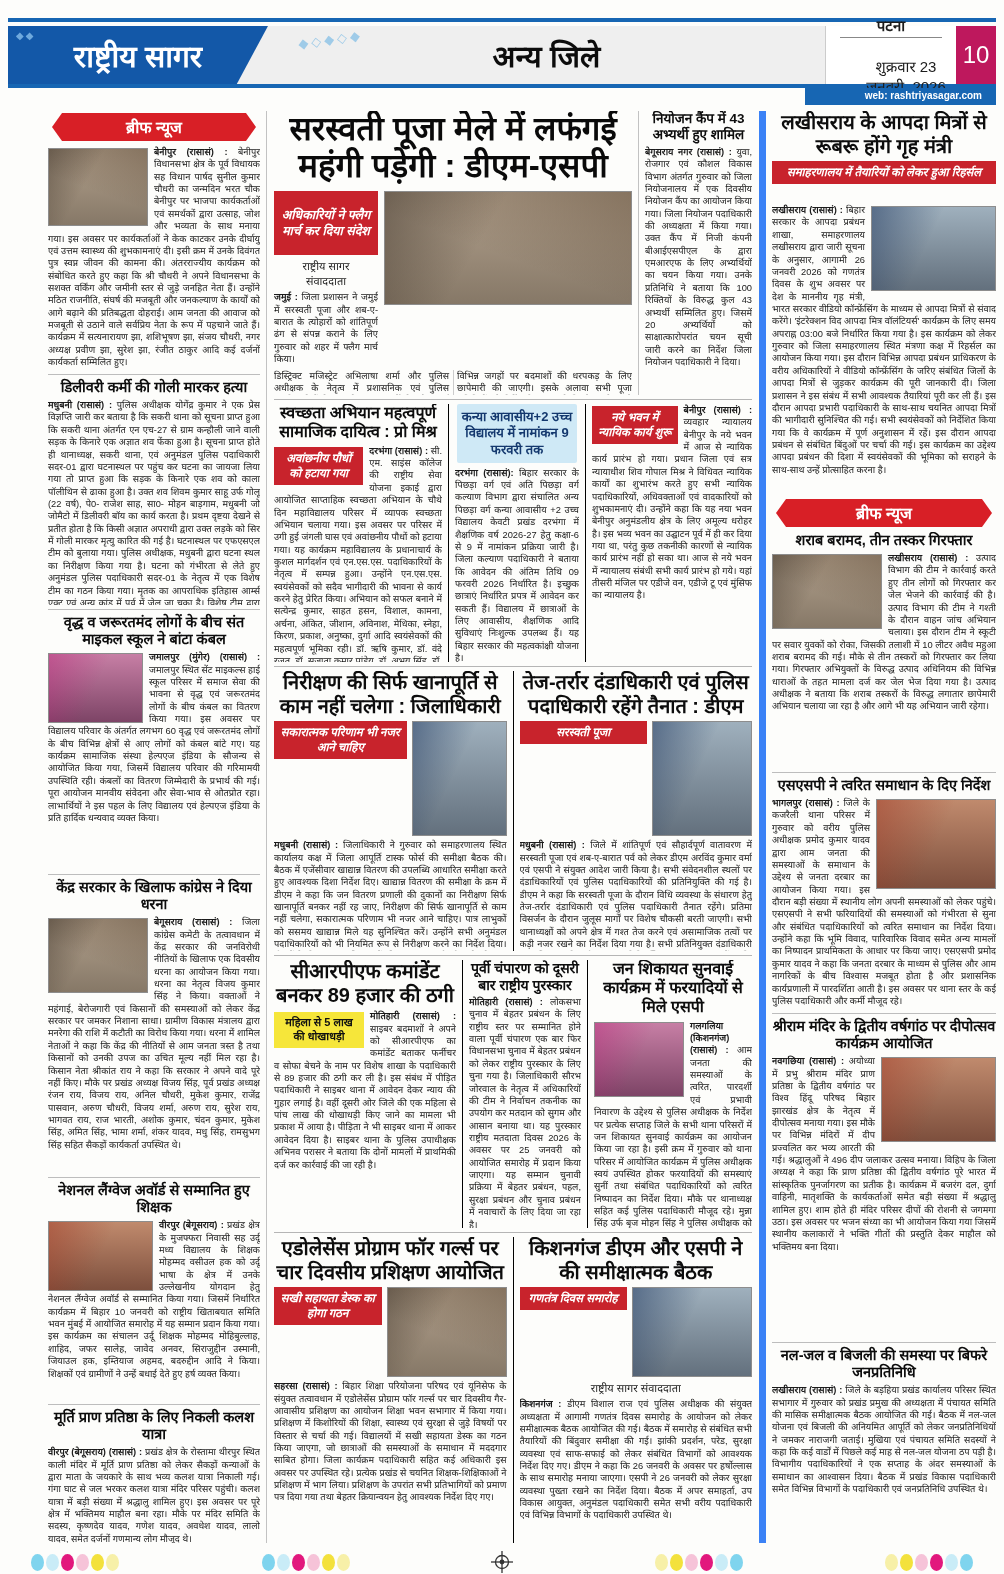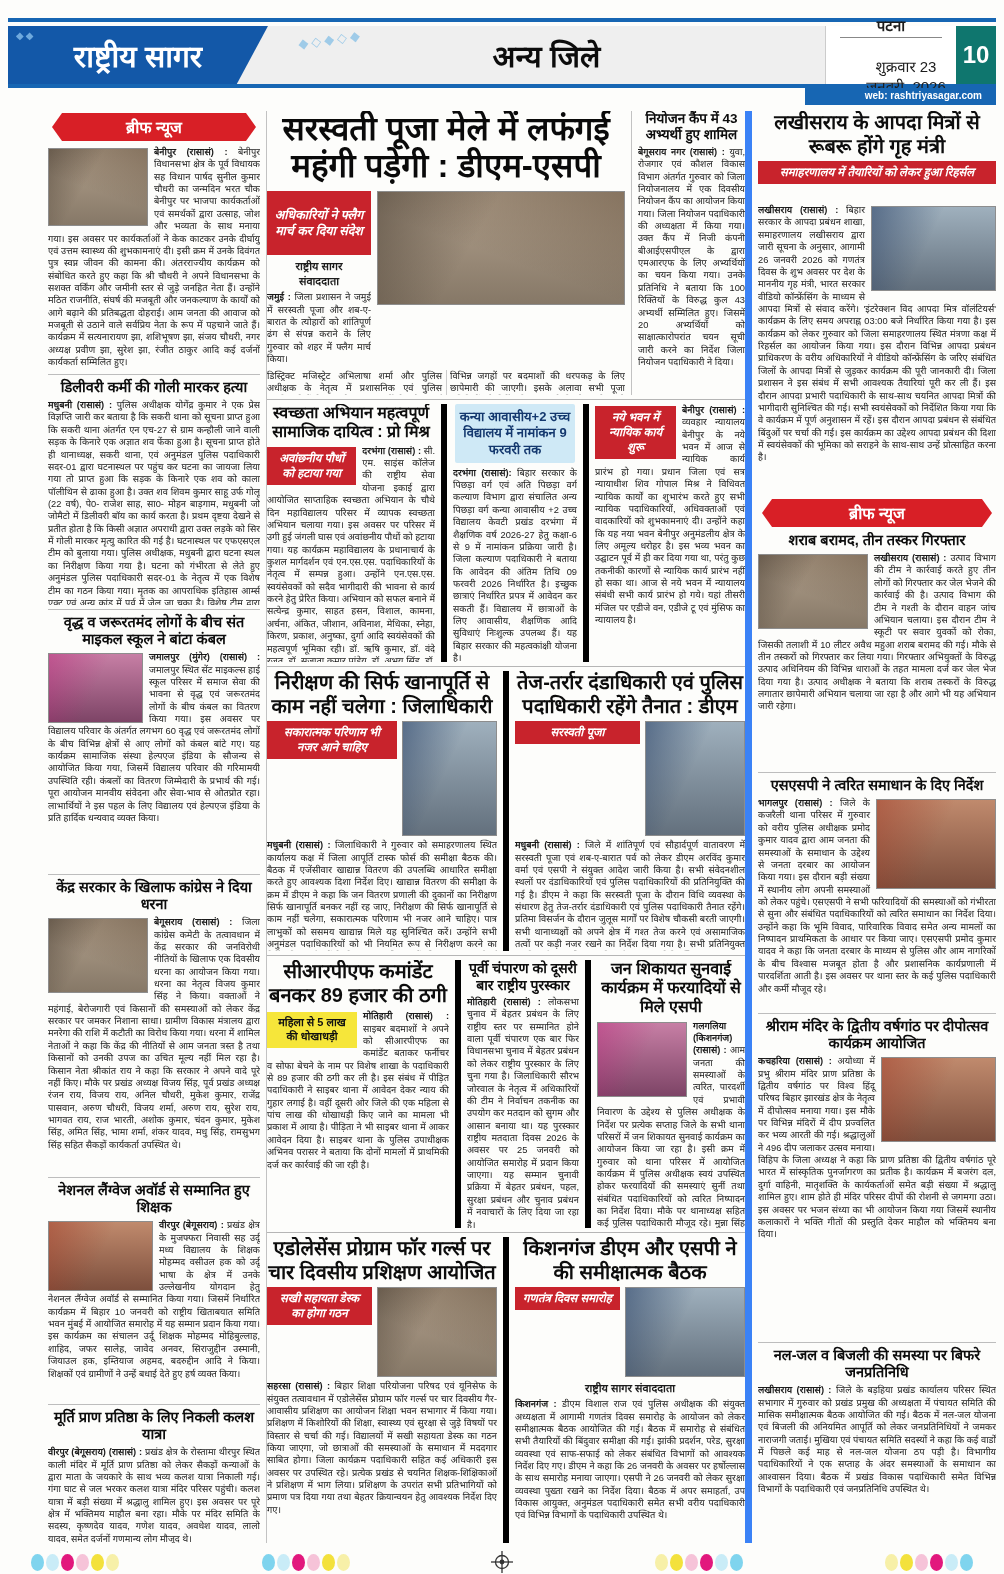--- a/index.html
+++ b/index.html
@@ -11,26 +11,26 @@
   .mh-logo{position:relative;width:260px;background:#1358a8;color:#fff;display:flex;align-items:center;justify-content:center;
            font-size:30px;font-weight:bold;clip-path:polygon(0 0,100% 0,88% 100%,0 100%);}
   .mh-logo .dia{position:absolute;left:8px;top:4px;color:#6fa9dd;font-size:10px;letter-spacing:2px;}
   .mh-mid{flex:1;position:relative;display:flex;align-items:center;justify-content:center;}
   .mh-diamonds{position:absolute;left:30px;top:6px;color:#9fcbe8;font-size:13px;letter-spacing:3px;transform:rotate(-8deg);}
   .mh-section{margin:0;font-size:30px;font-weight:bold;color:#0c0c0c;}
   .mh-right{display:flex;align-items:stretch;}
   .mh-ed{width:130px;background:#fff;border-left:1px solid #ccc;display:flex;flex-direction:column;justify-content:center;text-align:center;}
   .mh-city{font-size:15px;font-weight:bold;border-bottom:1px solid #888;margin:0 14px;padding-bottom:2px;}
   .mh-date{font-size:15px;padding-top:18px;margin-left:30px;}
-  .mh-page{width:40px;background:#0f766e;color:#fff;display:flex;align-items:center;justify-content:center;
-           font-size:24px;font-weight:bold;}
+  .mh-page{width:40px;background:#be185d;color:#fff;display:flex;align-items:center;justify-content:center;
+           font-size:24px;font-weight:normal;}
   .mh-webstrip{height:17px;margin:0 8px;display:flex;justify-content:flex-end;}
   .mh-webstrip span{background:#1766b3;color:#fff;font-size:10px;font-weight:bold;padding:2px 14px 0 60px;}
   
-  .content{display:flex;padding:6px 8px 0 48px;height:1432px;overflow:hidden;justify-content:center;}
+  .content{display:flex;gap:7px;padding:6px 8px 0 48px;height:1432px;overflow:hidden;justify-content:center;}
   .col{overflow:hidden;}
   .col-left{width:212px;border-right:1px solid #c2c2c2;padding-right:6px;}
   .col-center{width:478px;}
   .col-right{flex:1;border-left:7px solid #3b82f6;padding-left:6px;}
   
   .ribbon{background:#d81f26;color:#fff;text-align:center;font-weight:bold;font-size:16px;padding:3px 0;margin:2px 4px 5px 4px;
           clip-path:polygon(10px 0,calc(100% - 10px) 0,100% 50%,calc(100% - 10px) 100%,10px 100%,0 50%);}
   .art{overflow:hidden;margin-bottom:4px;}
   .art+.art{border-top:1px solid #bdbdbd;padding-top:4px;}
   .head{margin:0 0 3px 0;text-align:center;font-weight:bold;color:#0d0d0d;line-height:1.18;}
@@ -39,21 +39,21 @@
   .h-big{font-size:20px;}
   .body{font-size:9.3px;line-height:1.33;text-align:justify;color:#1b1b1b;overflow:hidden;}
   .body b.dl{font-weight:bold;}
   .kick{background:#c8232c;color:#fff;font-weight:bold;font-style:italic;text-align:center;
         font-size:11.5px;line-height:1.3;padding:4px 6px;}
   .kick.fl{float:left;width:46%;margin:2px 6px 2px 0;}
   .bluehead{background:#cfe9f6;color:#14386e;font-weight:bold;text-align:center;font-size:13px;
             line-height:1.25;padding:5px 4px;margin:0 2px 4px 2px;border-radius:2px;}
   .ybox{background:#f6e63a;color:#111;font-weight:bold;font-size:11px;line-height:1.25;text-align:center;
         padding:4px 5px;float:left;width:44%;margin:2px 6px 2px 0;}
-  .byline{text-align:center;font-weight:bold;font-size:11px;margin:3px 12px;}
+  .byline{text-align:center;font-weight:normal;font-size:11px;margin:3px 12px;}
   .photo{border:1px solid #8d8d8d;box-sizing:border-box;
          background:linear-gradient(120deg,rgba(60,50,40,.55),rgba(0,0,0,0) 40%),
                     linear-gradient(200deg,rgba(90,70,50,.5),rgba(0,0,0,0) 55%),
                     linear-gradient(#b3a28e,#867867);}
   .photo.cool{background:linear-gradient(115deg,rgba(30,55,95,.55),rgba(0,0,0,0) 45%),
                          linear-gradient(#9fb0bd,#63707d);}
   .photo.warm{background:linear-gradient(115deg,rgba(160,55,35,.5),rgba(0,0,0,0) 50%),
                          linear-gradient(#c08a6d,#7d4f3d);}
   .photo.pink{background:linear-gradient(115deg,rgba(185,35,120,.45),rgba(0,0,0,0) 50%),
                          linear-gradient(#c77fa5,#7d4466);}
@@ -73,21 +73,21 @@
   .lead-main h2{margin:0 0 6px 0;font-size:33px;line-height:1.12;text-align:center;font-weight:bold;color:#0a0a0a;}
   .lead-row{display:flex;gap:6px;}
   .lead-left{width:104px;}
   .lead-left .kick{font-size:12.5px;padding:16px 4px;}
   .lead-photo{width:248px;height:114px;}
   .lead-body2{margin-top:4px;column-count:2;column-gap:8px;column-rule:1px solid #ccc;height:108px;}
   .side-art{flex:1;border-left:1px solid #c2c2c2;padding-left:6px;}
   .side-art .head{font-size:13.5px;}
   .crow{display:flex;border-top:1px solid #b5b5b5;padding-top:4px;margin-top:4px;overflow:hidden;}
   .crow .cell{overflow:hidden;}
-  .crow .cell+.cell{border-left:6px solid #000000;padding-left:6px;margin-left:6px;}
+  .crow .cell+.cell{border-left:1px solid #000000;padding-left:6px;margin-left:6px;}
   .row2{height:258px}.row2 .c1{width:168px}.row2 .c2{width:124px}.row2 .c3{flex:1}
   .row3{height:280px}.row3 .cell{flex:1}
   .row4{height:268px}.row4 .c1{width:182px}.row4 .c2{width:112px}.row4 .c3{flex:1}
   .row5{height:312px}.row5 .cell{flex:1}
   .kp-row{display:flex;gap:5px;margin-bottom:3px;}
   .kp-row .kick{flex:1;align-self:flex-start;}
   .h-sm{font-size:14px;}
   
   .regfoot{display:flex;align-items:center;justify-content:space-between;padding:8px 30px 0 30px;}
   .dots{display:flex;}
@@ -344,21 +344,21 @@
           <span class="photo fr warm s120x90"></span>
           <b class="dl">भागलपुर (रासासं) :</b>
           <span>जिले के कजरैली थाना परिसर में गुरुवार को वरीय पुलिस अधीक्षक प्रमोद कुमार यादव द्वारा आम जनता की समस्याओं के समाधान के उद्देश्य से जनता दरबार का आयोजन किया गया। इस दौरान बड़ी संख्या में स्थानीय लोग अपनी समस्याओं को लेकर पहुंचे। एसएसपी ने सभी फरियादियों की समस्याओं को गंभीरता से सुना और संबंधित पदाधिकारियों को त्वरित समाधान का निर्देश दिया। उन्होंने कहा कि भूमि विवाद, पारिवारिक विवाद समेत अन्य मामलों का निष्पादन प्राथमिकता के आधार पर किया जाए। एसएसपी प्रमोद कुमार यादव ने कहा कि जनता दरबार के माध्यम से पुलिस और आम नागरिकों के बीच विश्वास मजबूत होता है और प्रशासनिक कार्यप्रणाली में पारदर्शिता आती है। इस अवसर पर थाना स्तर के कई पुलिस पदाधिकारी और कर्मी मौजूद रहे।</span>
         </div>
       </article>
 
       <article class="art hr4">
         <h3 class="head h-left">श्रीराम मंदिर के द्वितीय वर्षगांठ पर दीपोत्सव कार्यक्रम आयोजित</h3>
         <div class="body">
           <span class="photo fr warm s115x85"></span>
-          <b class="dl">कचहरिया (रासासं) :</b>
+          <b class="dl">नवगछिया (रासासं) :</b>
           <span>अयोध्या में प्रभु श्रीराम मंदिर प्राण प्रतिष्ठा के द्वितीय वर्षगांठ पर विश्व हिंदू परिषद बिहार झारखंड क्षेत्र के नेतृत्व में दीपोत्सव मनाया गया। इस मौके पर विभिन्न मंदिरों में दीप प्रज्वलित कर भव्य आरती की गई। श्रद्धालुओं ने 496 दीप जलाकर उत्सव मनाया। विहिप के जिला अध्यक्ष ने कहा कि प्राण प्रतिष्ठा की द्वितीय वर्षगांठ पूरे भारत में सांस्कृतिक पुनर्जागरण का प्रतीक है। कार्यक्रम में बजरंग दल, दुर्गा वाहिनी, मातृशक्ति के कार्यकर्ताओं समेत बड़ी संख्या में श्रद्धालु शामिल हुए। शाम होते ही मंदिर परिसर दीपों की रोशनी से जगमगा उठा। इस अवसर पर भजन संध्या का भी आयोजन किया गया जिसमें स्थानीय कलाकारों ने भक्ति गीतों की प्रस्तुति देकर माहौल को भक्तिमय बना दिया।</span>
         </div>
       </article>
 
       <article class="art hr5">
         <h3 class="head h-left">नल-जल व बिजली की समस्या पर बिफरे जनप्रतिनिधि</h3>
         <div class="body">
           <b class="dl">लखीसराय (रासासं) :</b>
           <span>जिले के बड़हिया प्रखंड कार्यालय परिसर स्थित सभागार में गुरुवार को प्रखंड प्रमुख की अध्यक्षता में पंचायत समिति की मासिक समीक्षात्मक बैठक आयोजित की गई। बैठक में नल-जल योजना एवं बिजली की अनियमित आपूर्ति को लेकर जनप्रतिनिधियों ने जमकर नाराजगी जताई। मुखिया एवं पंचायत समिति सदस्यों ने कहा कि कई वार्डों में पिछले कई माह से नल-जल योजना ठप पड़ी है। विभागीय पदाधिकारियों ने एक सप्ताह के अंदर समस्याओं के समाधान का आश्वासन दिया। बैठक में प्रखंड विकास पदाधिकारी समेत विभिन्न विभागों के पदाधिकारी एवं जनप्रतिनिधि उपस्थित थे।</span>
         </div>

